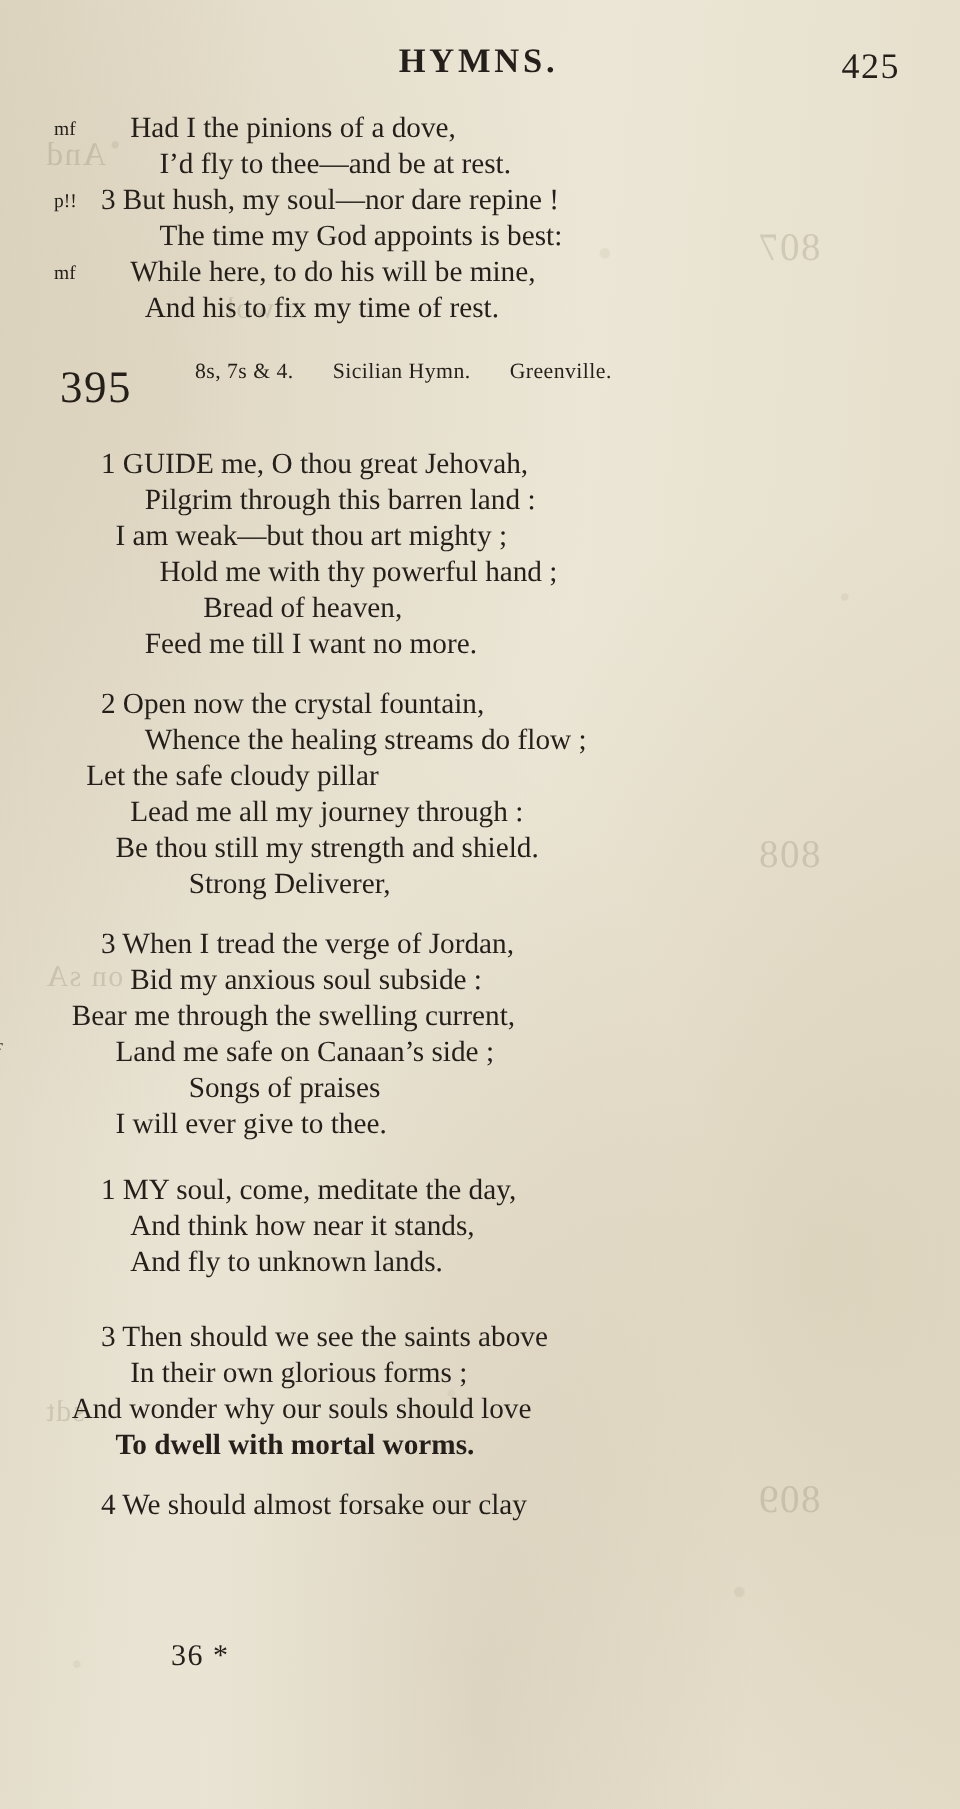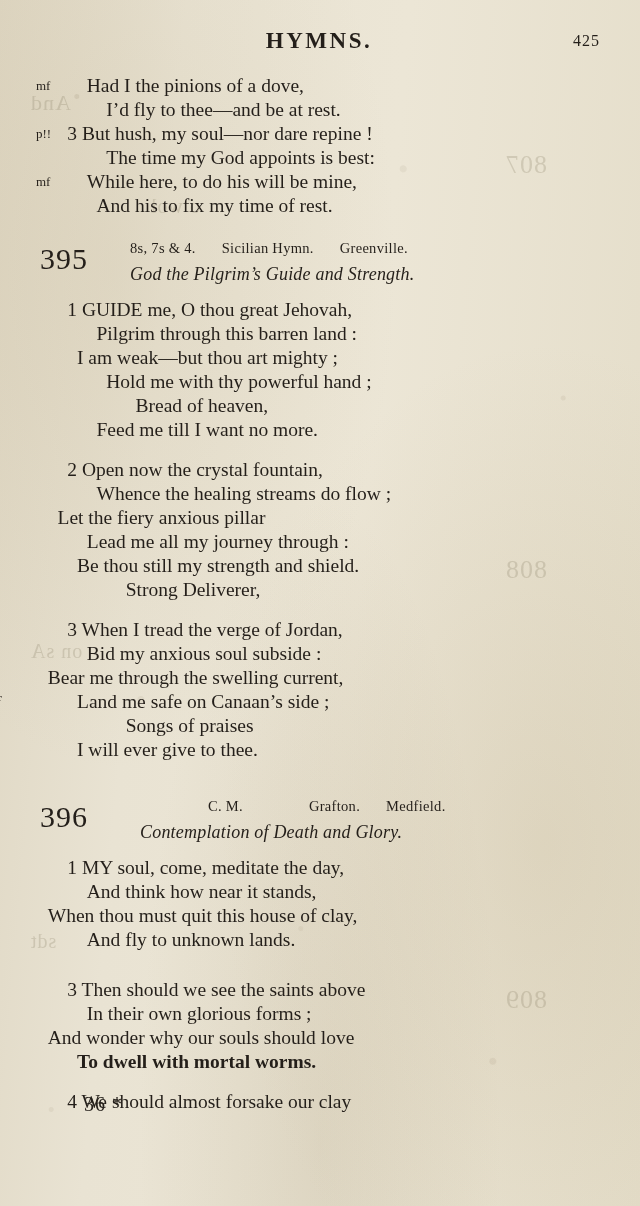--- a/index.html
+++ b/index.html
@@ -60,21 +60,21 @@
     top: 0;
     text-align: center;
     font-size: 23px;
     letter-spacing: 2.5px;
     font-weight: bold;
   }
   .folio {
     position: absolute;
     right: 0;
     top: 4px;
-    font-size: 16px;
+    font-size: 24px;
     letter-spacing: 1px;
   }
   .body {
     position: relative;
     margin-top: 12px;
   }
   .line {
     position: relative;
     font-size: 19.5px;
     line-height: 24px;
@@ -162,70 +162,59 @@
       <div class="line" style="padding-left:6ch;"><span>And his to fix my time of rest.</span></div>
     </div>
 
     <div class="hymn-head">
       <div class="hymn-number">395</div>
       <div class="meter-row">
         <span class="meter">8s, 7s &amp; 4.</span>
         <span class="tune">Sicilian Hymn.</span>
         <span class="place">Greenville.</span>
       </div>
-      <div class="subject">God the Pilgrim’s Guide and Strength.</div>
     </div>
 
     <div class="stanza">
       <div class="line" style="padding-left:3ch;"><span>1 GUIDE me, O thou great Jehovah,</span></div>
       <div class="line" style="padding-left:6ch;"><span>Pilgrim through this barren land :</span></div>
       <div class="line" style="padding-left:4ch;"><span>I am weak—but thou art mighty ;</span></div>
       <div class="line" style="padding-left:7ch;"><span>Hold me with thy powerful hand ;</span></div>
       <div class="line" style="padding-left:10ch;"><span>Bread of heaven,</span></div>
       <div class="line" style="padding-left:6ch;"><span>Feed me till I want no more.</span></div>
     </div>
 
     <div class="gap"></div>
 
     <div class="stanza">
       <div class="line" style="padding-left:3ch;"><span>2 Open now the crystal fountain,</span></div>
       <div class="line" style="padding-left:6ch;"><span>Whence the healing streams do flow ;</span></div>
-      <div class="line" style="padding-left:2ch;"><span>Let the fiery anxious pillar</span></div>
+      <div class="line" style="padding-left:2ch;"><span>Let the safe cloudy pillar</span></div>
       <div class="line" style="padding-left:5ch;"><span>Lead me all my journey through :</span></div>
       <div class="line" style="padding-left:4ch;"><span>Be thou still my strength and shield.</span></div>
       <div class="line" style="padding-left:9ch;"><span>Strong Deliverer,</span></div>
     </div>
 
     <div class="gap"></div>
 
     <div class="stanza">
       <div class="line" style="padding-left:3ch;"><span>3 When I tread the verge of Jordan,</span></div>
       <div class="line" style="padding-left:5ch;"><span>Bid my anxious soul subside :</span></div>
       <div class="line" style="padding-left:1ch;"><span>Bear me through the swelling current,</span></div>
       <div class="line" style="padding-left:4ch;"><span class="dyn f" style="left:-42px;">f</span><span>Land me safe on Canaan’s side ;</span></div>
       <div class="line" style="padding-left:9ch;"><span>Songs of praises</span></div>
       <div class="line" style="padding-left:4ch;"><span>I will ever give to thee.</span></div>
     </div>
 
     <div class="rule-space"></div>
 
-    <div class="hymn-head">
-      <div class="hymn-number">396</div>
-      <div class="meter-row" style="left:170px;">
-        <span class="meter">C. M.</span>
-        <span class="tune" style="margin-left:40px;">Grafton.</span>
-        <span class="place">Medfield.</span>
-      </div>
-      <div class="subject" style="left:102px;">Contemplation of Death and Glory.</div>
-    </div>
 
     <div class="stanza">
       <div class="line" style="padding-left:3ch;"><span>1 MY soul, come, meditate the day,</span></div>
       <div class="line" style="padding-left:5ch;"><span>And think how near it stands,</span></div>
-      <div class="line" style="padding-left:1ch;"><span>When thou must quit this house of clay,</span></div>
       <div class="line" style="padding-left:5ch;"><span>And fly to unknown lands.</span></div>
     </div>
 
     <div class="gap"></div>
 
 
     <div class="gap"></div>
 
     <div class="stanza">
       <div class="line" style="padding-left:3ch;"><span>3 Then should we see the saints above</span></div>
@@ -236,14 +225,14 @@
 
     <div class="gap"></div>
 
     <div class="stanza">
       <div class="line" style="padding-left:3ch;"><span>4 We should almost forsake our clay</span></div>
 
     </div>
 
   </div>
 
-  <div class="footer" style="bottom:90px; text-align:left; padding-left:84px;">36 *</div>
+  <div class="footer" style="bottom:90px; text-align:left; padding-left:114px;">36 *</div>
 </div>
 
 </body></html>

